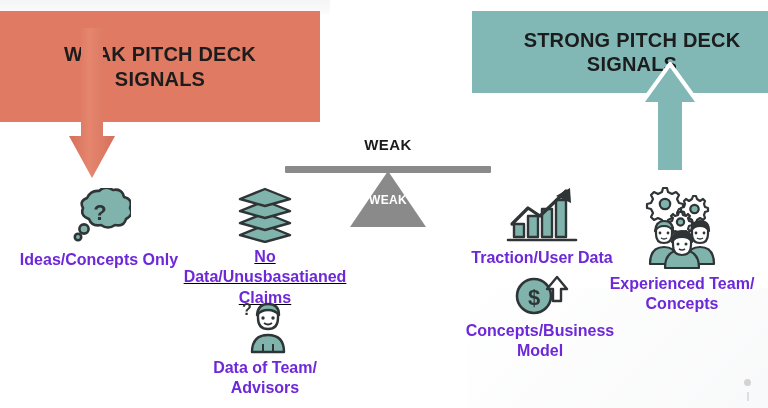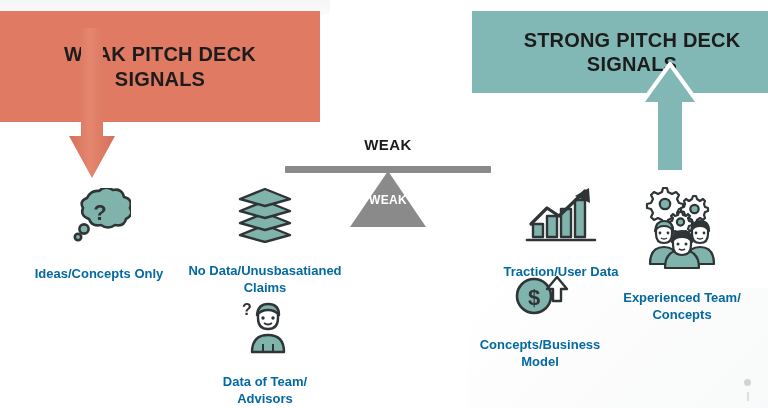--- a/index.html
+++ b/index.html
@@ -107,33 +107,33 @@
   
   .item {
     position: absolute;
     display: flex;
     flex-direction: column;
     align-items: center;
     text-align: center;
   }
   .item-icon { display: block; }
   .item-label {
-    margin-top: 20px;
-    font-size: 13px;
+    margin-top: 4px;
+    font-size: 16px;
     font-weight: bold;
     line-height: 1.28;
-    color: #0369a1;
+    color: #6d28d9;
     white-space: pre-line;
   }
 
   #item-ideas    { left: 18px;  top: 188px; width: 162px; }
-  #item-nodata   { left: 180px; top: 185px; width: 170px; }
+  #item-nodata   { left: 180px; top: 185px; width: 170px; text-decoration: underline; }
   #item-lackteam { left: 186px; top: 300px; width: 158px; }
 
-  #item-traction { left: 482px; top: 184px; width: 158px; text-align: right; }
+  #item-traction { left: 463px; top: 184px; width: 158px; text-align: right; }
   #item-revenue  { left: 452px; top: 275px; width: 176px; }
   #item-team     { left: 600px; top: 186px; width: 164px; }
 
   
   .page-dot {
     position: absolute;
     left: 744px; top: 379px;
     width: 7px; height: 7px;
     border-radius: 50%;
     background: #d3d3d3;

